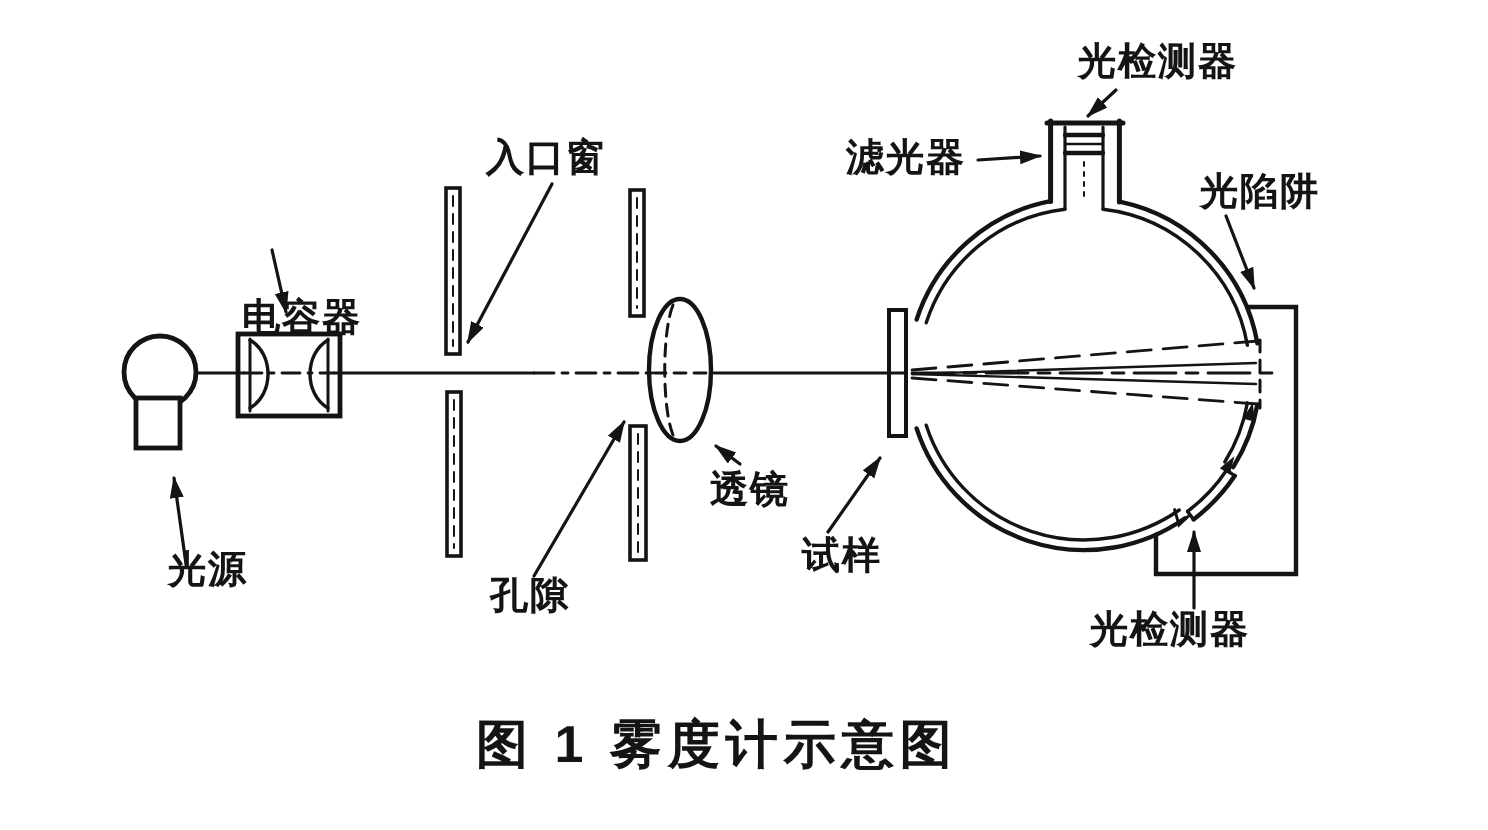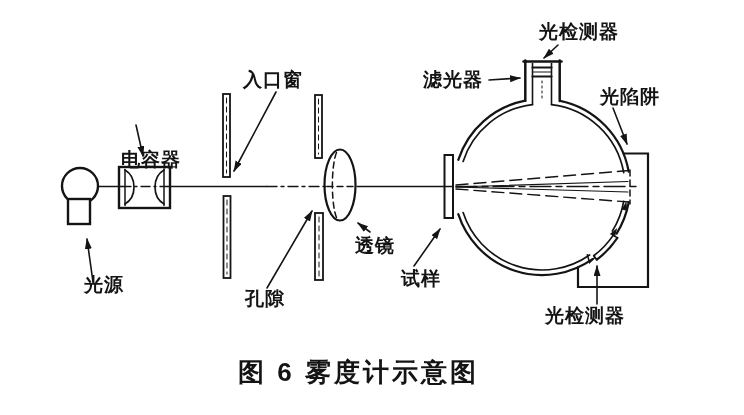--- a/index.html
+++ b/index.html
@@ -144,14 +144,14 @@
   <div class="lbl" style="left:121px; top:102px;margin-top:48px;">电容器</div>
   <div class="lbl" style="left:243px; top:70px;">入口窗</div>
   <div class="lbl" style="left:245px; top:289px;">孔隙</div>
   <div class="lbl" style="left:355px; top:236px;">透镜</div>
   <div class="lbl" style="left:401px; top:269px;">试样</div>
   <div class="lbl" style="left:423px; top:70px;">滤光器</div>
   <div class="lbl" style="left:539px; top:22px;">光检测器</div>
   <div class="lbl" style="left:600px; top:87px;">光陷阱</div>
   <div class="lbl" style="left:545px; top:306px;">光检测器</div>
 
-  <div class="caption" style="left:238px; top:359px;">图 6  雾度计示意图</div>
+  <div class="caption" style="left:238px; top:359px;">图 1  雾度计示意图</div>
 </div>
 
 </body></html>

